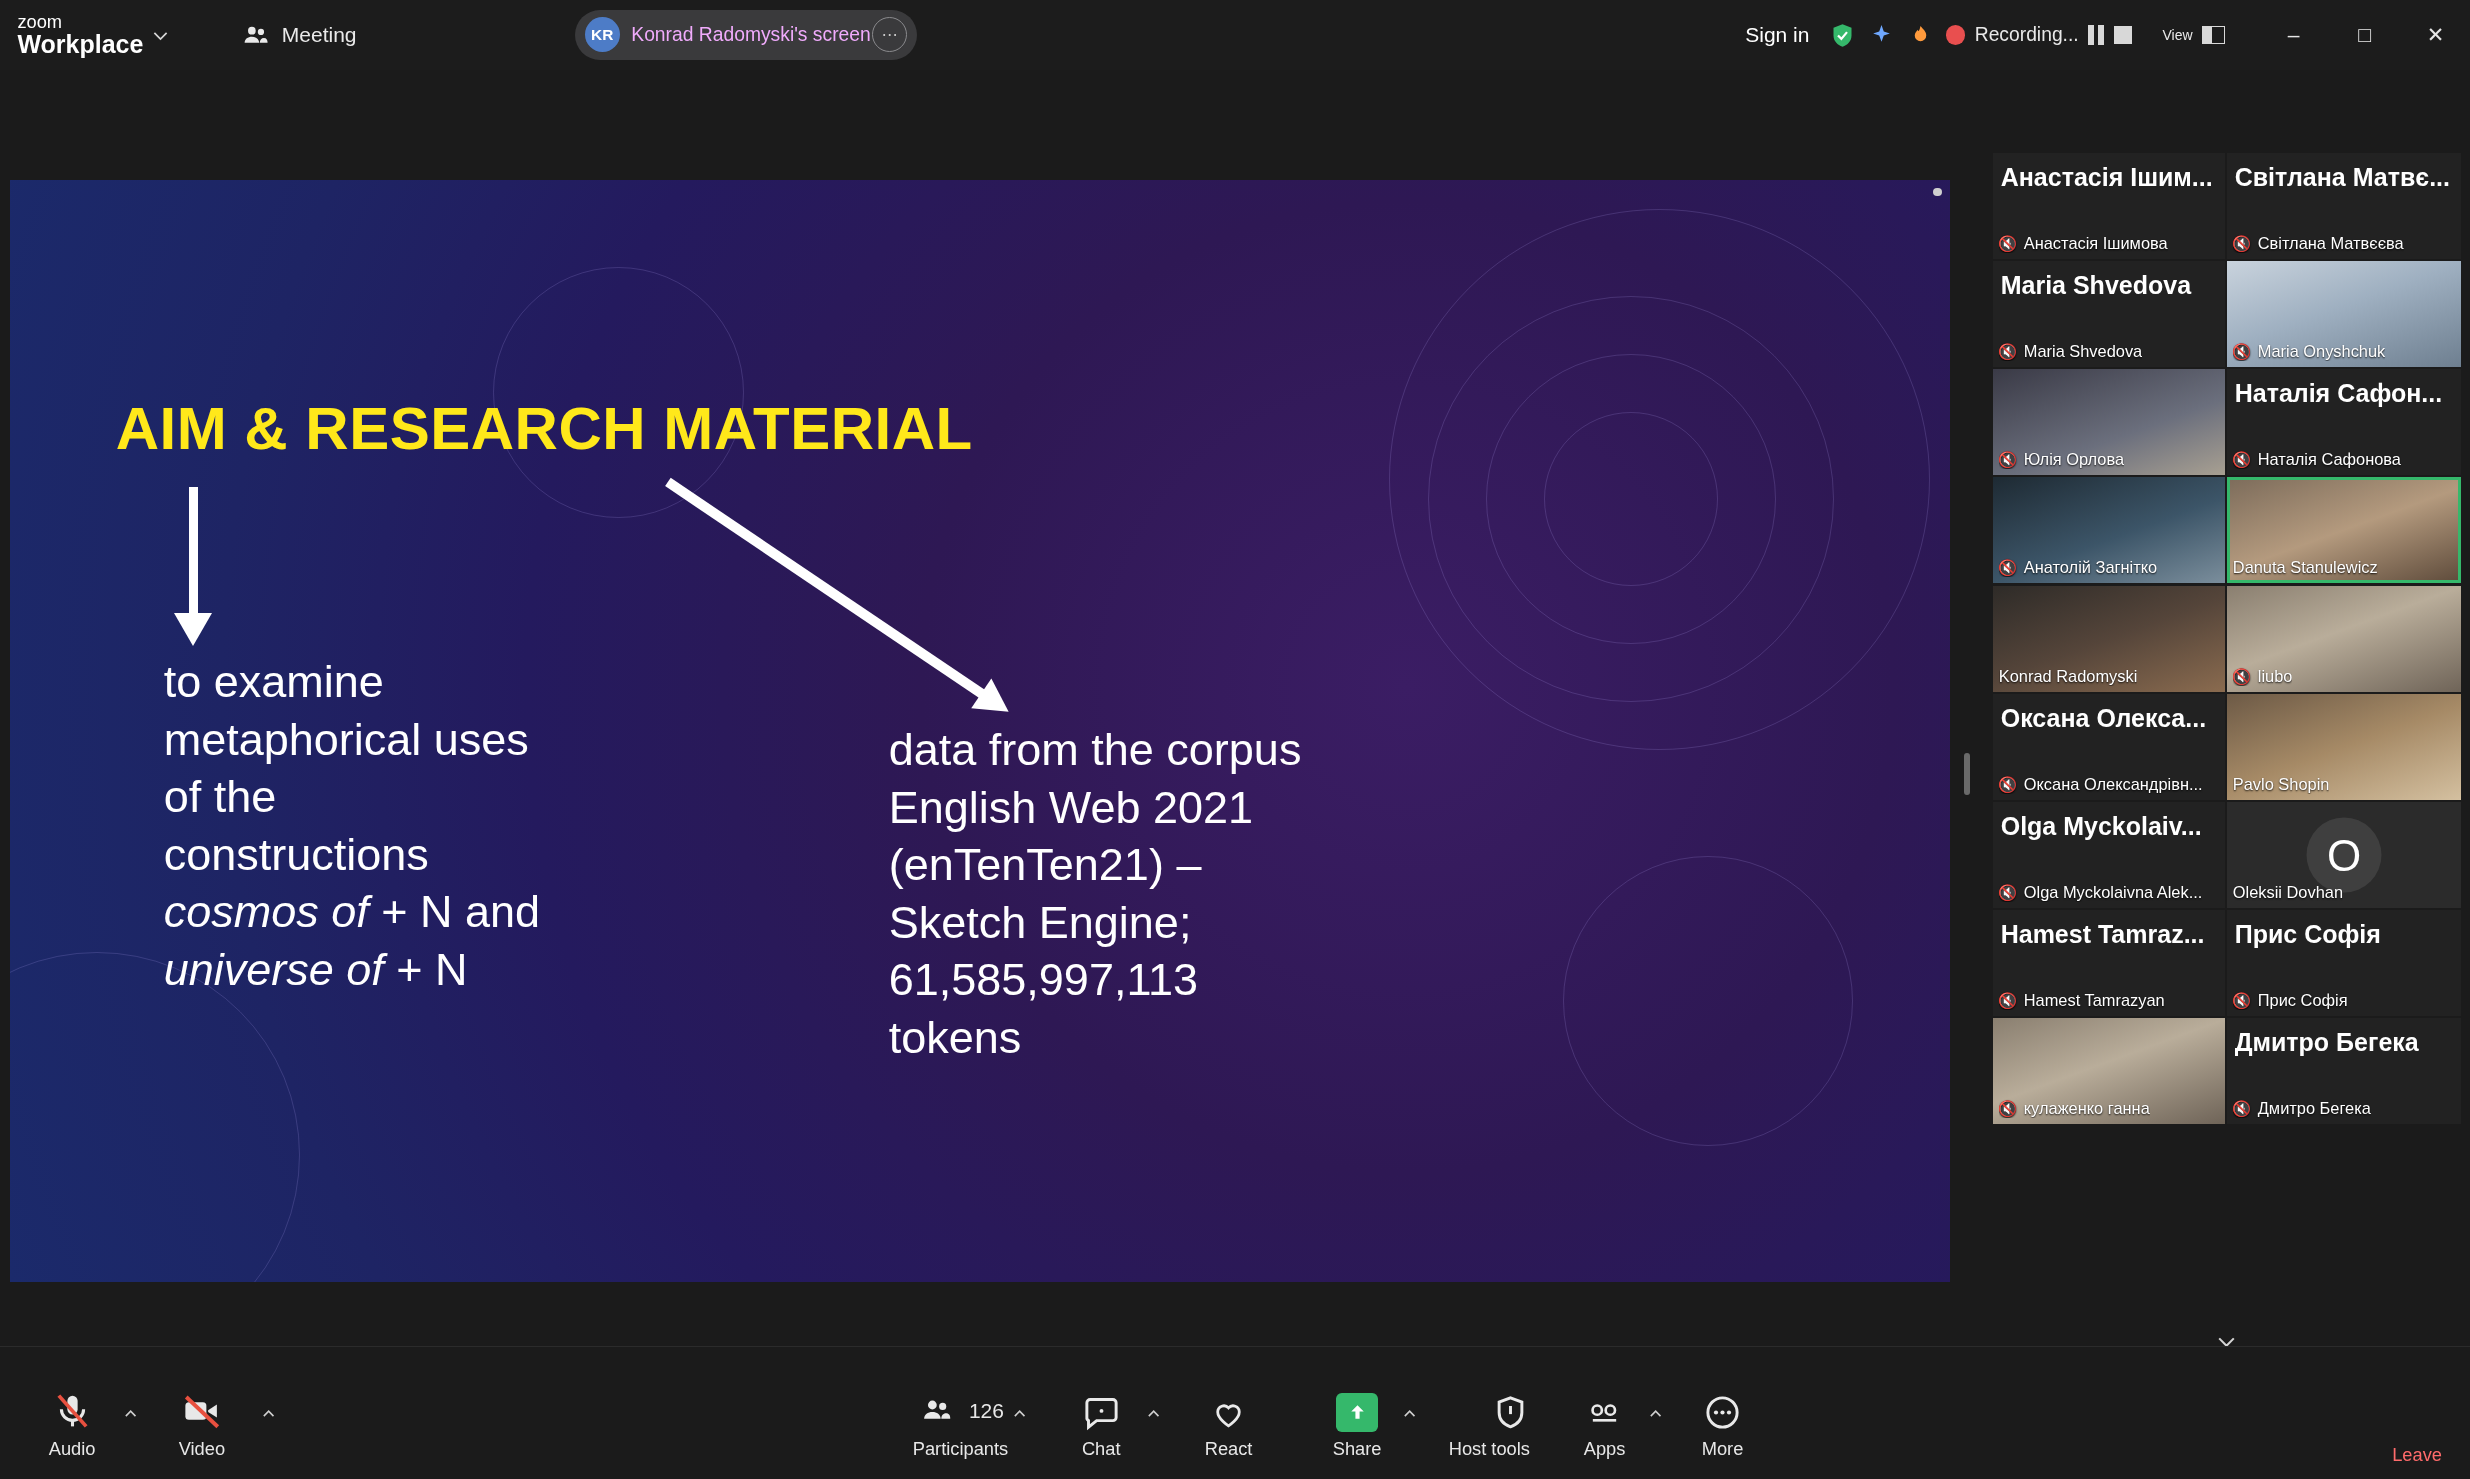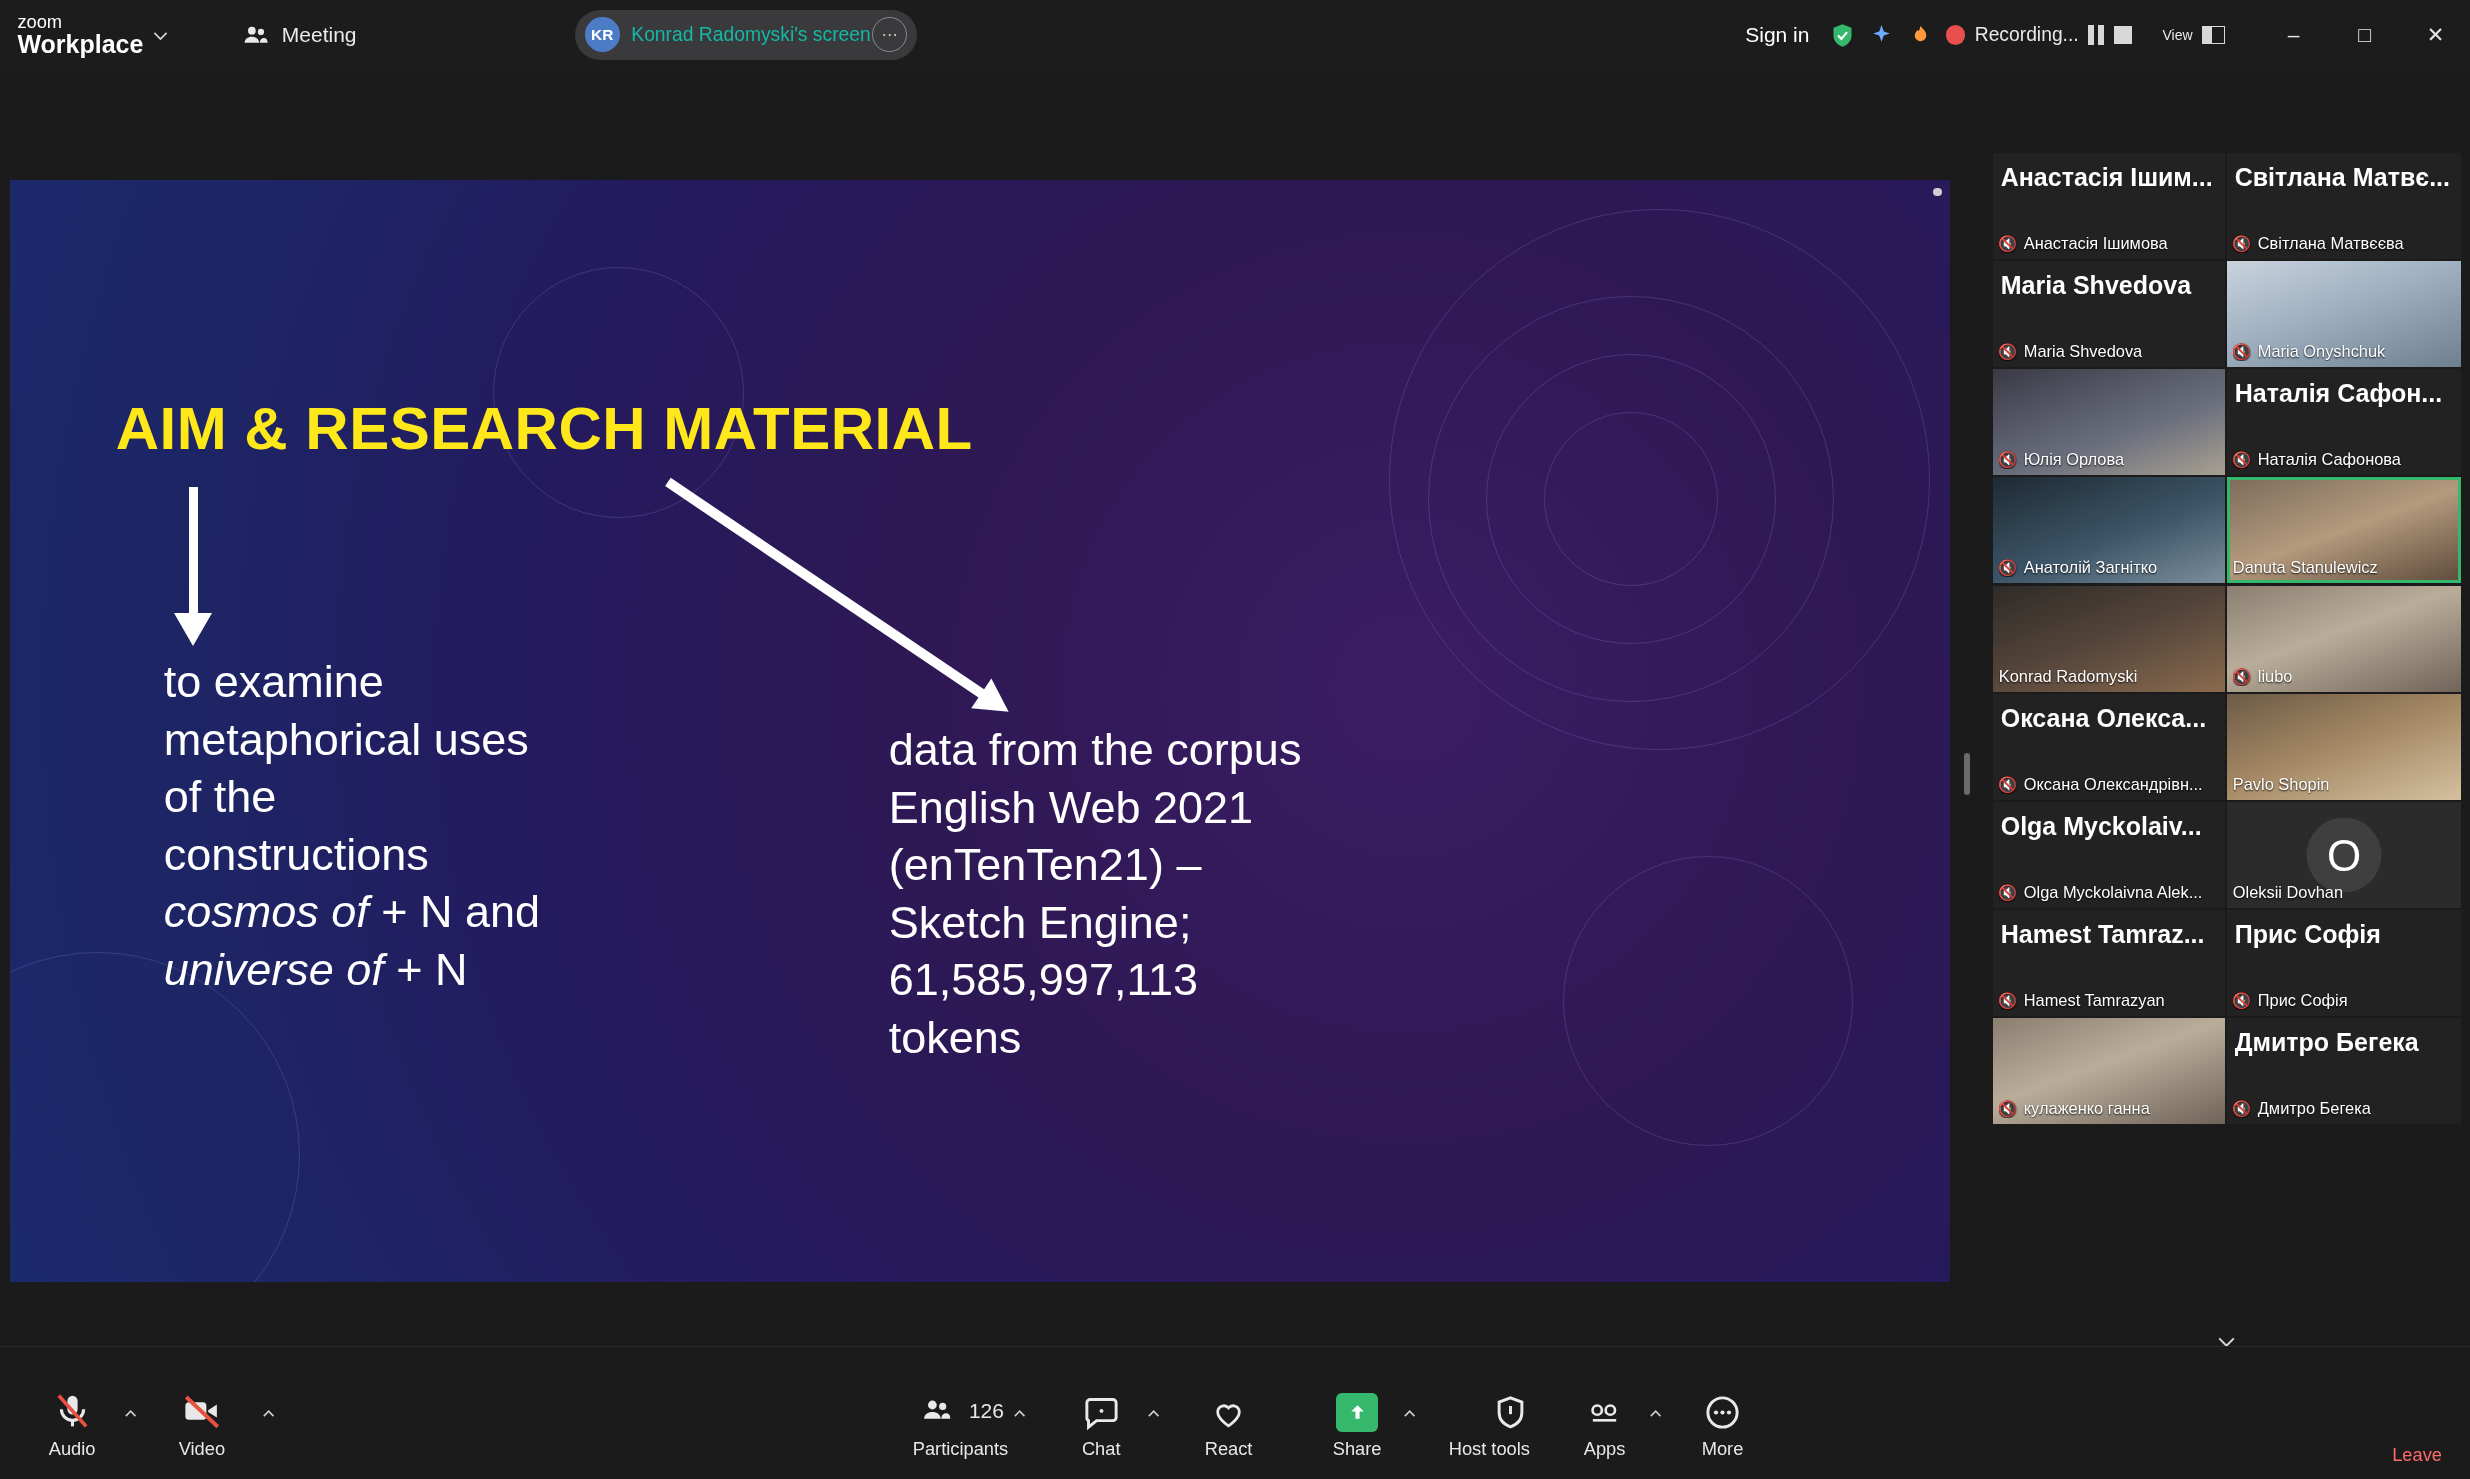--- a/index.html
+++ b/index.html
@@ -35,21 +35,21 @@
   .share-pill {
     position: absolute; left: 575px; top: 9.7px;
     width: 342px; height: 50px; border-radius: 25px;
     background: #3a3a3c; display: flex; align-items: center; padding: 0 9.7px;
   }
   .share-pill .avatar {
     width: 35px; height: 35px; border-radius: 50%; background: #4d7cc7;
     color: #fff; font-size: 15.4px; font-weight: 700;
     display: flex; align-items: center; justify-content: center;
   }
-  .share-pill .txt { color: #14b8a6; font-size: 19.3px; margin-left: 11.6px; white-space: nowrap; }
+  .share-pill .txt { color: #f0abfc; font-size: 19.3px; margin-left: 11.6px; white-space: nowrap; }
   .share-pill .dots {
     margin-left: auto; width: 35px; height: 35px; border-radius: 50%;
     border: 1.9px solid #8a8a8d; color: #c9c9c9; font-size: 16.4px;
     display: flex; align-items: center; justify-content: center;
   }
 
   .tb-right {
     position: absolute; right: 0; top: 0; height: 70px;
     display: flex; align-items: center; gap: 0;
   }

